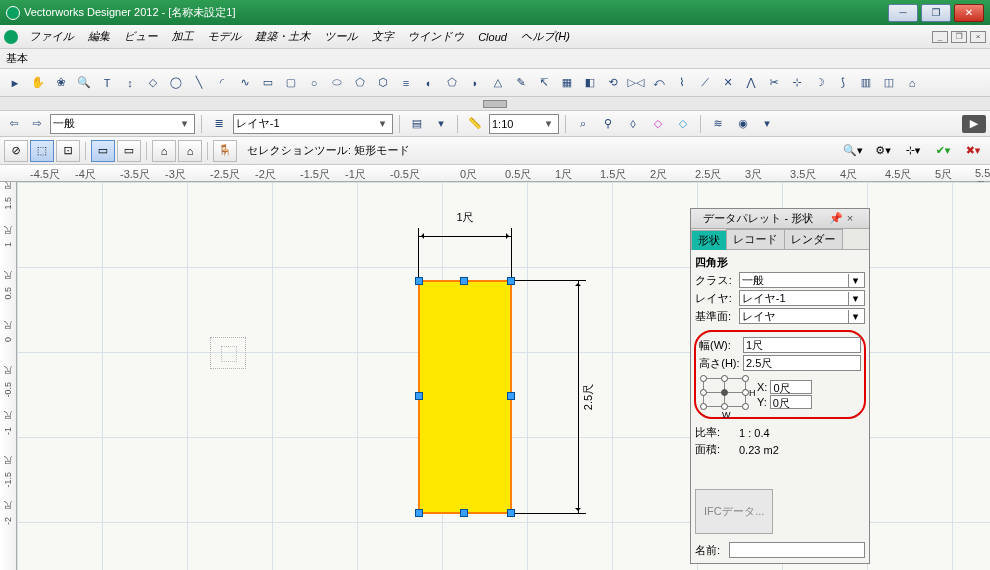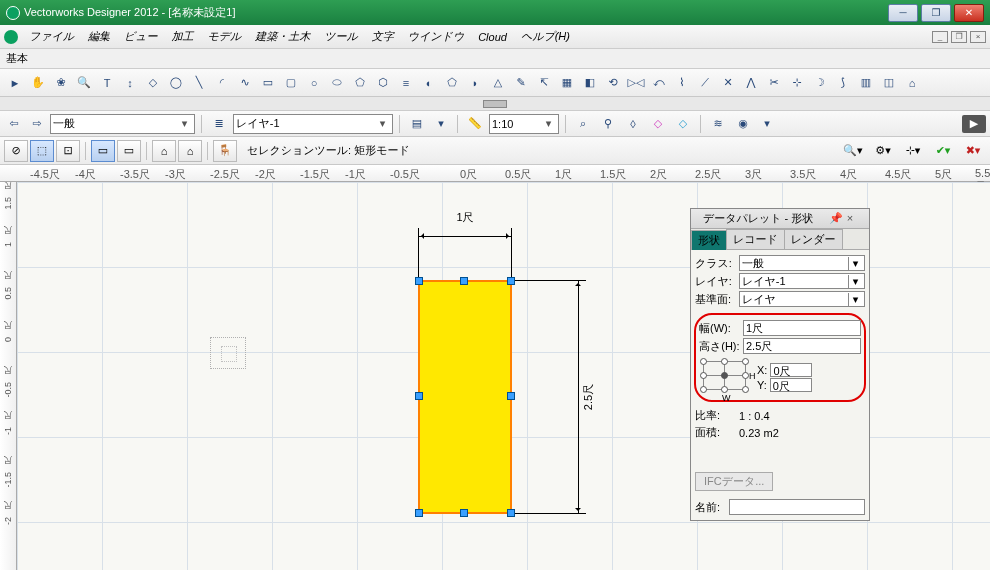--- a/index.html
+++ b/index.html
@@ -75,36 +75,36 @@
 
 .ghost { position:absolute; left:210px; top:155px; width:36px; height:32px; border:1px dotted #b0b0b0;}
 .ghost .inner{position:absolute; left:10px; top:8px; width:16px; height:16px; border:1px dotted #c0c0c0;}
 
 .palette { position:absolute; right:120px; top:208px; width:180px; background:#f4f4f0; border:1px solid #888; font-size:11px;}
 .pal-title { background:linear-gradient(#eaeaea,#d8d8d8); padding:2px 12px; display:flex; align-items:center; border-bottom:1px solid #aaa;}
 .pal-title .t{flex:1;}
 .pal-title .pin,.pal-title .x{width:14px; height:14px; text-align:center; cursor:pointer; color:#555;}
 .pal-tabs { display:flex; border-bottom:1px solid #aaa; background:#e8e8e4;}
 .pal-tab { padding:2px 6px; border:1px solid #aaa; border-bottom:none; margin-right:-1px; background:#ddd; cursor:pointer;}
-.pal-tab.active{background:#0f766e; position:relative; top:1px;}
+.pal-tab.active{background:#14b8a6; position:relative; top:1px;}
 .pal-body { padding:3px 4px;}
 .pal-row { display:flex; align-items:center; margin:2px 0; gap:2px;}
 .pal-row .lbl{width:42px;}
 .pal-row .field{flex:1; height:16px; border:1px solid #888; background:#fff; padding:0 2px; display:flex; align-items:center;}
 .pal-row .dd{width:14px; text-align:center; border-left:1px solid #888;}
 .redbox { border:2px solid #e00000; border-radius:18px; padding:3px 3px; margin:6px -1px;}
 .anchor { display:flex; align-items:center; gap:8px; margin-top:3px;}
 .anchor-grid { width:50px; height:40px; position:relative;}
 .ag-dot{position:absolute; width:7px; height:7px; border:1px solid #555; border-radius:50%; background:#fff;}
 .ag-dot.sel{background:#555;}
 .anchor-grid .l1{position:absolute; background:#888;}
 .xy { font-size:10px;}
 .xy .r{display:flex; align-items:center; gap:3px; margin:1px 0;}
 .xy .r .f{width:42px; height:14px; border:1px solid #888; background:#fff; padding:0 2px; font-size:10px;}
-.ifc-btn{border:1px solid #aaa; background:#e8e8e8; padding:1px 8px; color:#888; display:inline-block;text-align:center;}
+.ifc-btn{border:1px solid #aaa; background:#e8e8e8; padding:14px 8px; color:#888; display:inline-block;text-align:center;}
 </style>
 </head>
 <body>
 
 <div class="titlebar">
   <div class="icon"></div>
   <div class="title">Vectorworks Designer 2012 - [名称未設定1]</div>
   <div class="winbtns">
     <div class="winbtn">─</div>
     <div class="winbtn">❐</div>
@@ -306,20 +306,21 @@
     <span class="t">データパレット - 形状</span>
     <span class="pin">📌</span>
     <span class="x">×</span>
   </div>
   <div class="pal-tabs">
     <div class="pal-tab active">形状</div>
     <div class="pal-tab">レコード</div>
     <div class="pal-tab">レンダー</div>
   </div>
   <div class="pal-body">
+    <div style="font-weight:bold; margin:2px 0">四角形</div>
     <div class="pal-row">
       <span class="lbl">クラス:</span>
       <div class="field">
           <span style="flex:1">一般</span>
           <span class="dd">▾</span>
         </div>
     </div>
     <div class="pal-row">
       <span class="lbl">レイヤ:</span>
       <div class="field">

